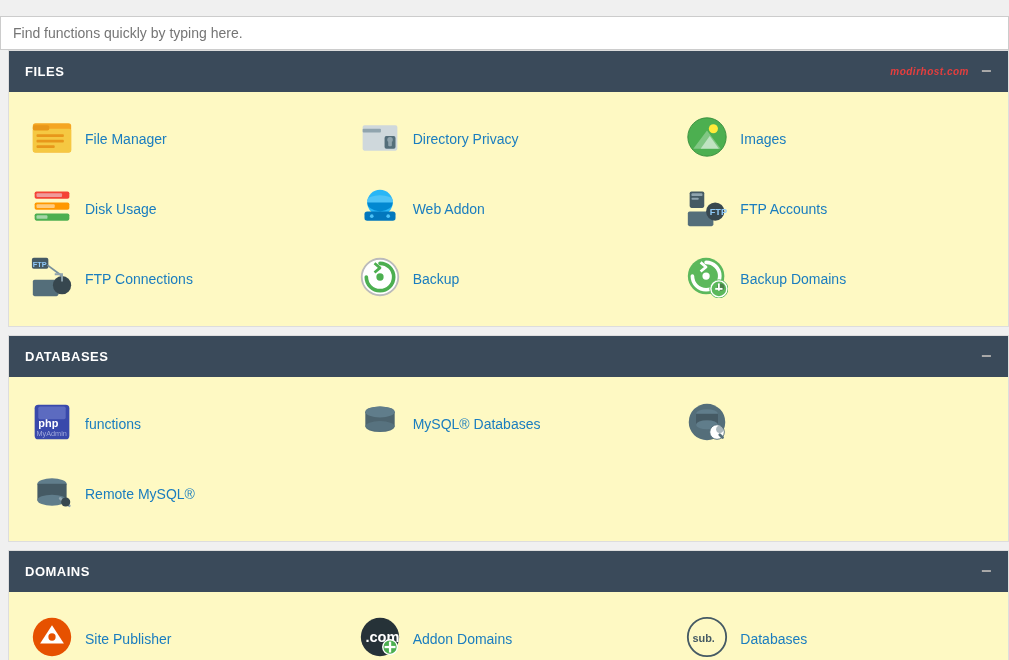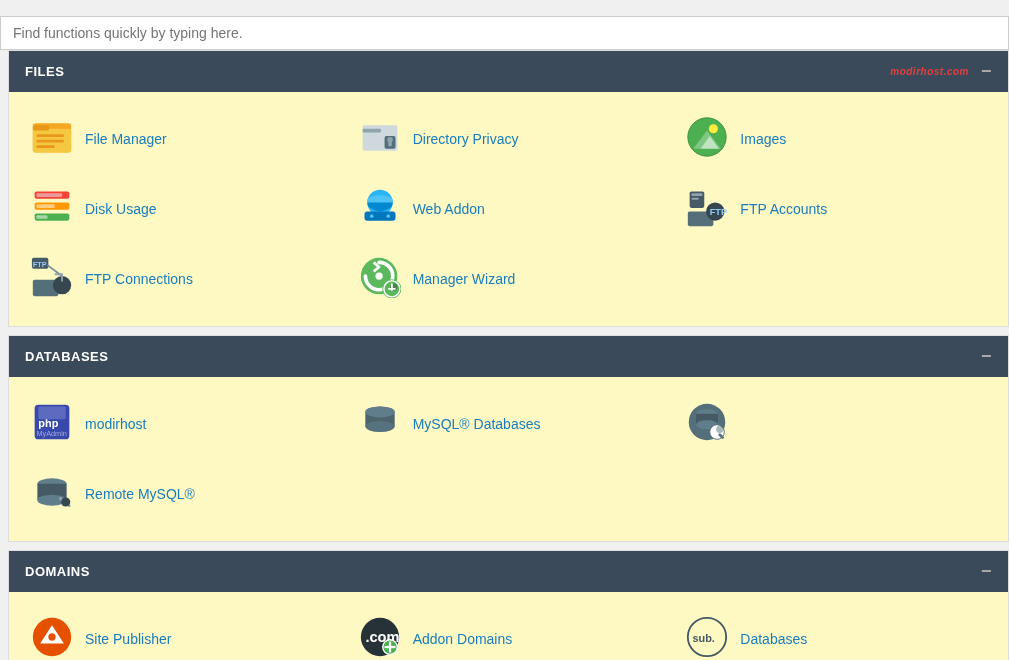--- a/index.html
+++ b/index.html
@@ -181,53 +181,64 @@
         <circle cx="34" cy="32" r="10" fill="#37474f"></circle>
         <line x1="18" y1="10" x2="34" y2="22" stroke="#78909c" stroke-width="2"></line>
         <path d="M26 20 L34 20 L34 28" stroke="#90a4ae" stroke-width="2" fill="none"></path>
       </svg>
           </div>
           <span class="item-label">FTP Connections</span>
         </a>
         <a class="item" href="#">
           <div class="icon-wrap">
             <svg class="svg-icon" viewBox="0 0 46 46" xmlns="http://www.w3.org/2000/svg">
+        <circle cx="23" cy="23" r="20" fill="#fff" stroke="#bbb" stroke-width="2"></circle>
+        <path d="M23 8 A15 15 0 1 1 8 23" fill="none" stroke="#4caf50" stroke-width="4" stroke-linecap="round"></path>
+        <circle cx="23" cy="23" r="4" fill="#4caf50"></circle>
+        <path d="M17 8 L23 13 L17 18" fill="none" stroke="#4caf50" stroke-width="3" stroke-linejoin="round"></path>
+      </svg>
+          </div>
+          <span class="item-label">Backup</span>
+        </a>
+        <a class="item" href="#">
+          <div class="icon-wrap">
+            <svg class="svg-icon" viewBox="0 0 46 46" xmlns="http://www.w3.org/2000/svg">
         <circle cx="22" cy="22" r="20" fill="#5cb85c"></circle>
         <path d="M22 7 A15 15 0 1 1 7 22" fill="none" stroke="#fff" stroke-width="4" stroke-linecap="round"></path>
         <circle cx="22" cy="22" r="4" fill="#fff"></circle>
         <path d="M16 7 L22 12 L16 17" fill="none" stroke="#fff" stroke-width="3" stroke-linejoin="round"></path>
         <circle cx="36" cy="36" r="10" fill="#fff" stroke="#5cb85c" stroke-width="1"></circle>
         <circle cx="36" cy="36" r="8" fill="#5cb85c"></circle>
         <circle cx="38" cy="34" r="4" fill="#333" opacity="0.4"></circle>
         <line x1="36" y1="30" x2="36" y2="38" stroke="#fff" stroke-width="2"></line>
         <line x1="32" y1="36" x2="40" y2="36" stroke="#fff" stroke-width="2"></line>
       </svg>
           </div>
-          <span class="item-label">Manager Wizard</span>
+          <span class="item-label">Backup Domains</span>
         </a>
       </div>
     </div>
     <div class="section">
       <div class="section-header">
         <span>DATABASES</span>
         <div style="display: flex; align-items: center; gap: 12px;">
           <span class="minus">−</span>
         </div>
       </div>
       <div class="section-body">
         <a class="item" href="#">
           <div class="icon-wrap">
             <svg class="svg-icon" viewBox="0 0 46 46" xmlns="http://www.w3.org/2000/svg">
         <rect x="4" y="4" width="38" height="38" rx="4" fill="#3949ab"></rect>
         <text x="8" y="28" font-size="12" fill="#fff" font-weight="bold">php</text>
         <text x="6" y="38" font-size="8" fill="#9fa8da">MyAdmin</text>
         <rect x="8" y="6" width="30" height="14" rx="2" fill="#5c6bc0"></rect>
       </svg>
           </div>
-          <span class="item-label">modirhost</span>
+          <span class="item-label">functions</span>
         </a>
         <a class="item" href="#">
           <div class="icon-wrap">
             <svg class="svg-icon" viewBox="0 0 46 46" xmlns="http://www.w3.org/2000/svg">
         <ellipse cx="23" cy="12" rx="16" ry="6" fill="#546e7a"></ellipse>
         <rect x="7" y="12" width="32" height="16" fill="#455a64"></rect>
         <ellipse cx="23" cy="28" rx="16" ry="6" fill="#546e7a"></ellipse>
         <ellipse cx="23" cy="12" rx="16" ry="6" fill="#607d8b"></ellipse>
         <path d="M7 12 Q14 8 23 7 Q35 8 39 12 L39 28 Q35 32 23 33 Q11 32 7 28 Z" fill="#607d8b" opacity="0.3"></path>
       </svg>

